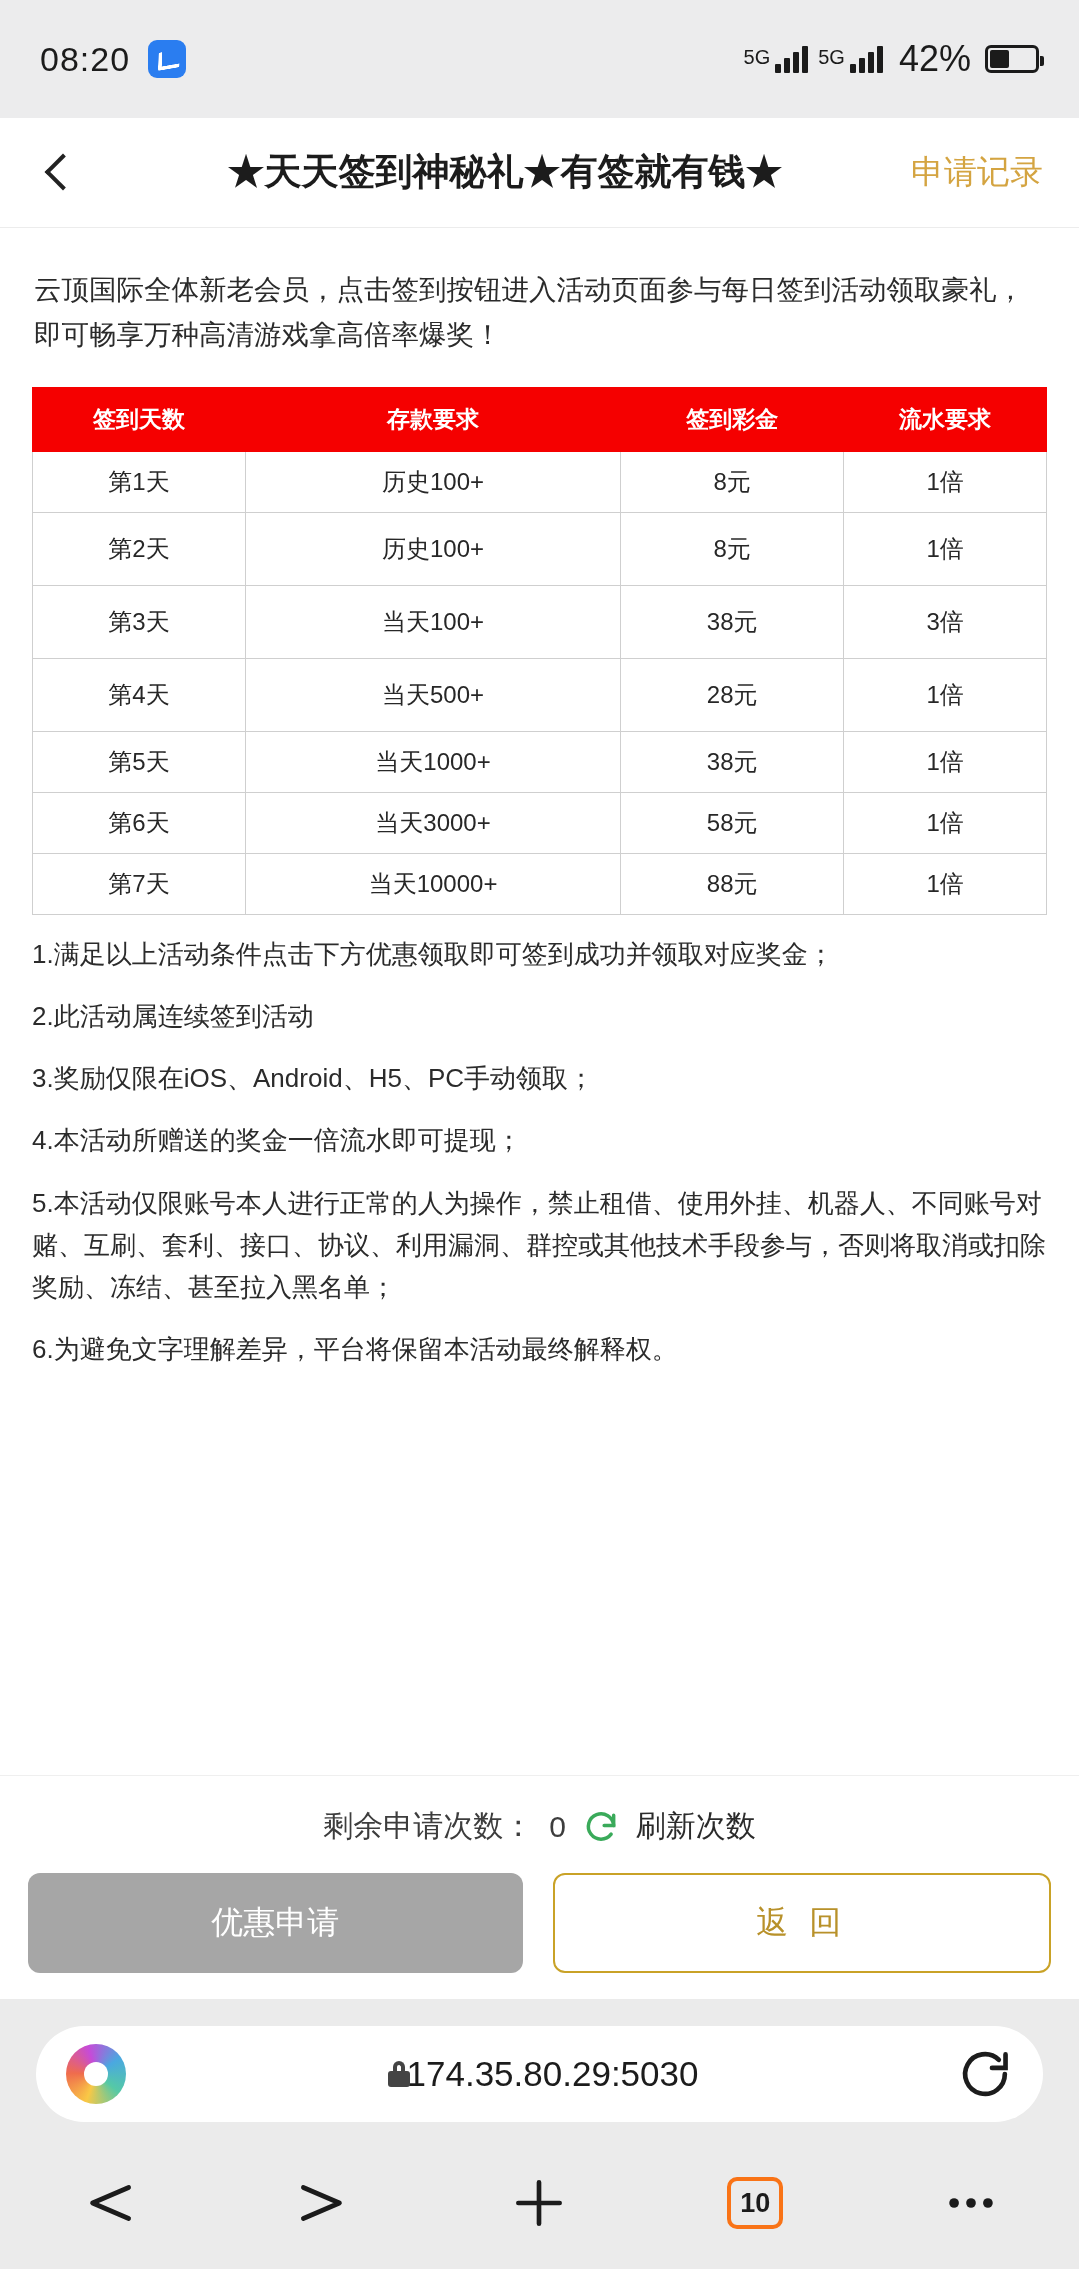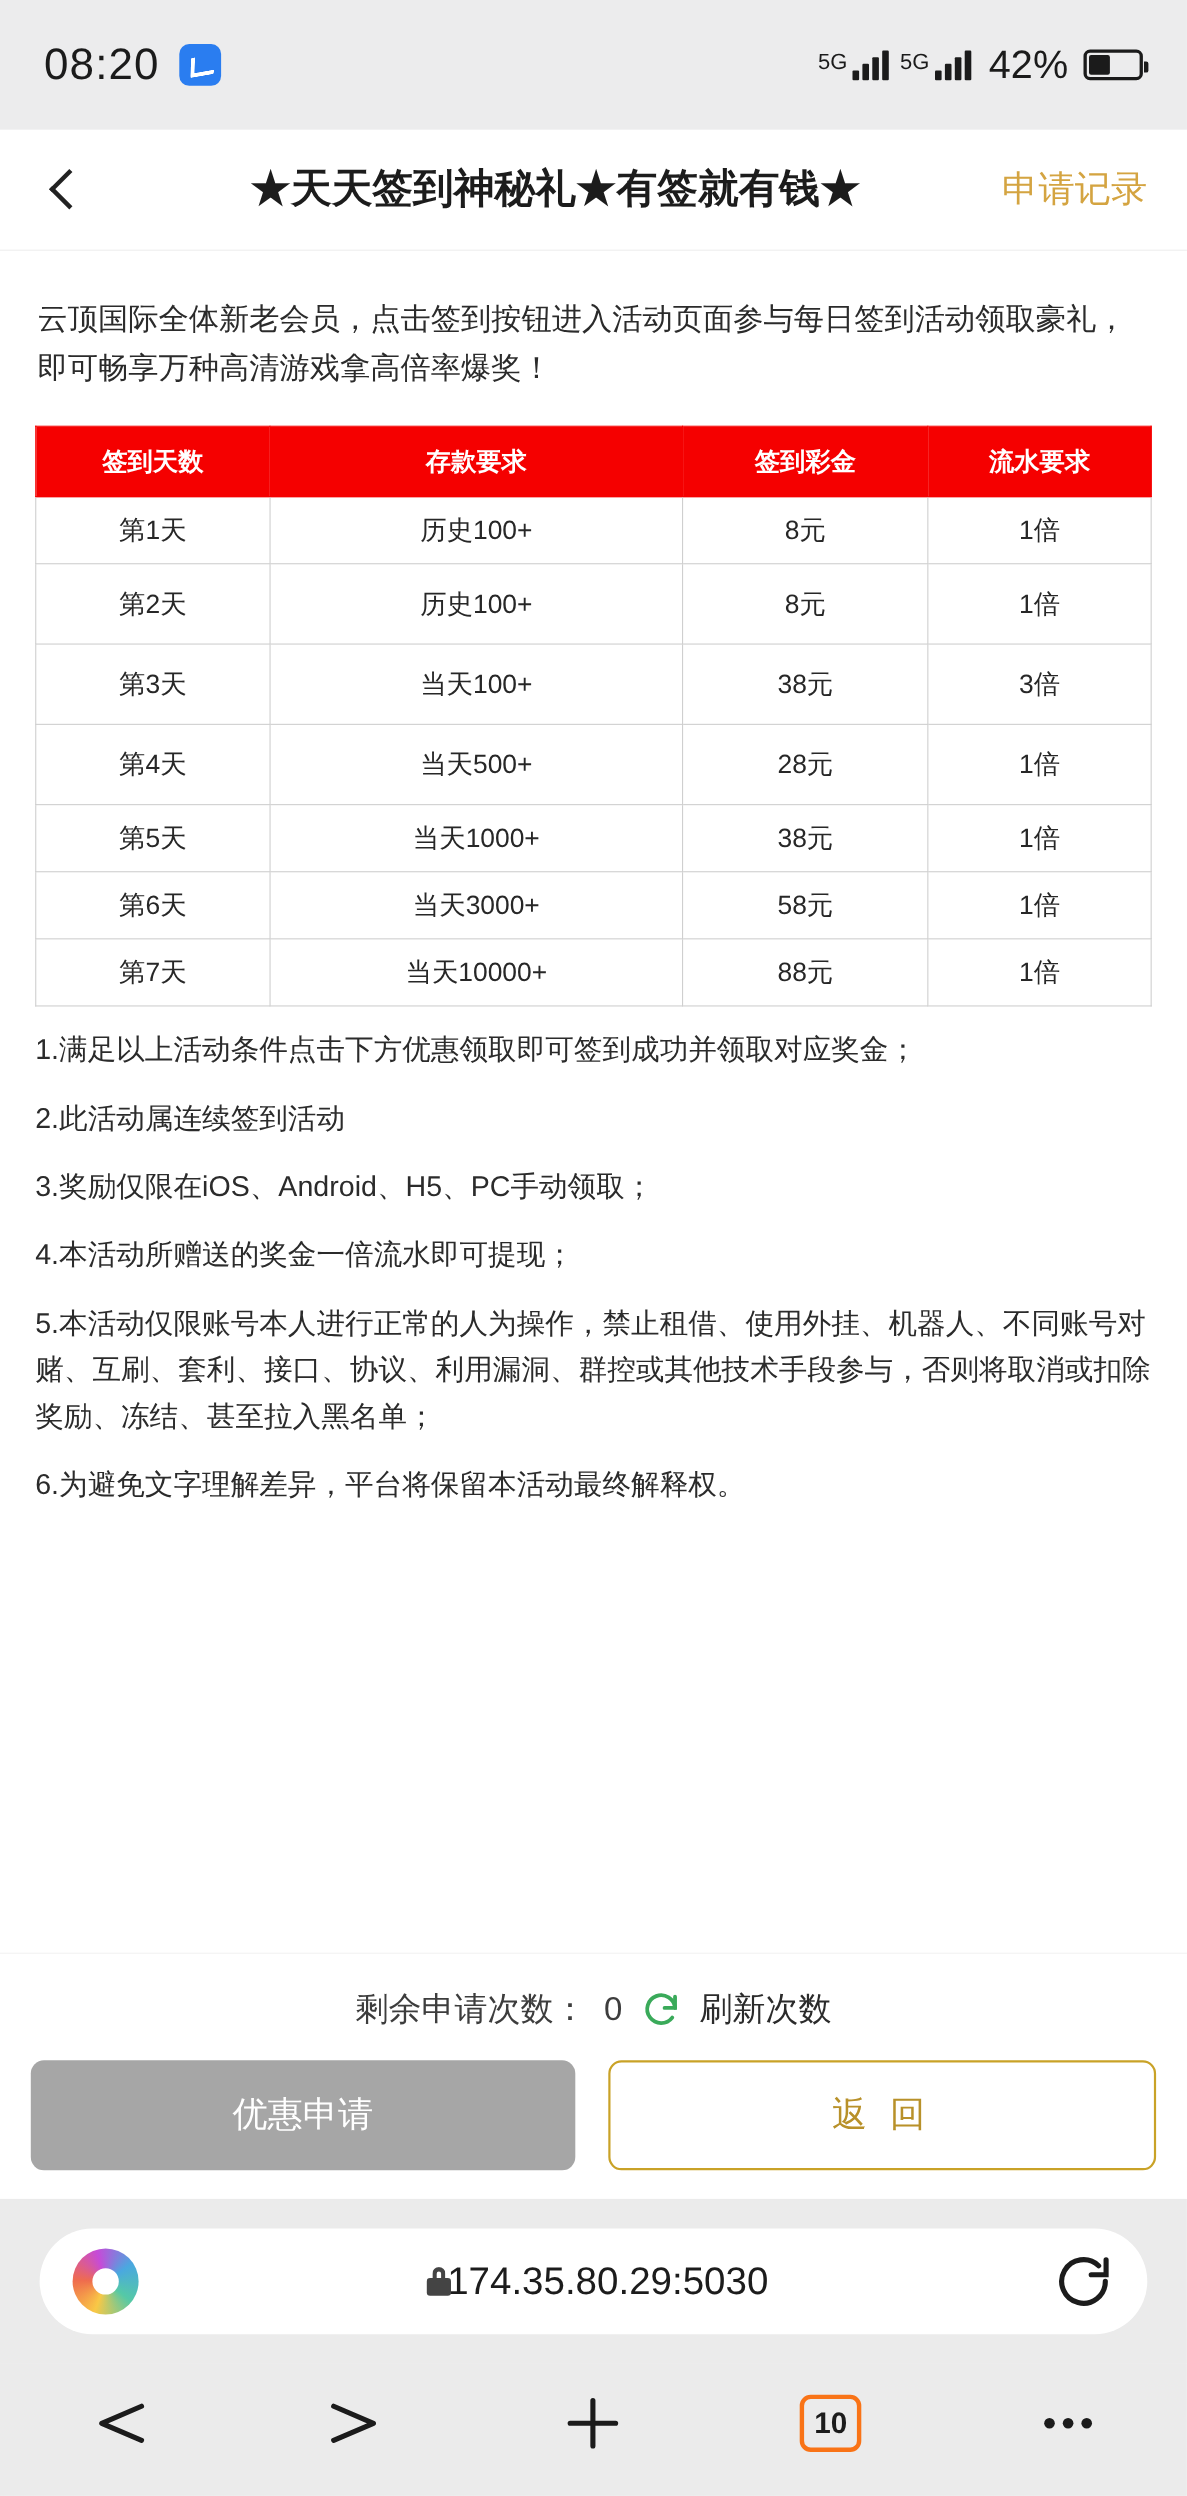--- a/index.html
+++ b/index.html
@@ -27,21 +27,21 @@
   .status-bar {
     height: 118px;
     background: #ececed;
     display: flex;
     align-items: center;
     padding: 0 40px;
     box-sizing: border-box;
     flex: 0 0 auto;
   }
   .status-time {
-    font-size: 40px;
+    font-size: 34px;
     color: #1b1b1b;
     letter-spacing: 1px;
   }
   .status-left-icon {
     width: 38px;
     height: 38px;
     border-radius: 9px;
     background: #2a7df0;
     margin-left: 18px;
     position: relative;

